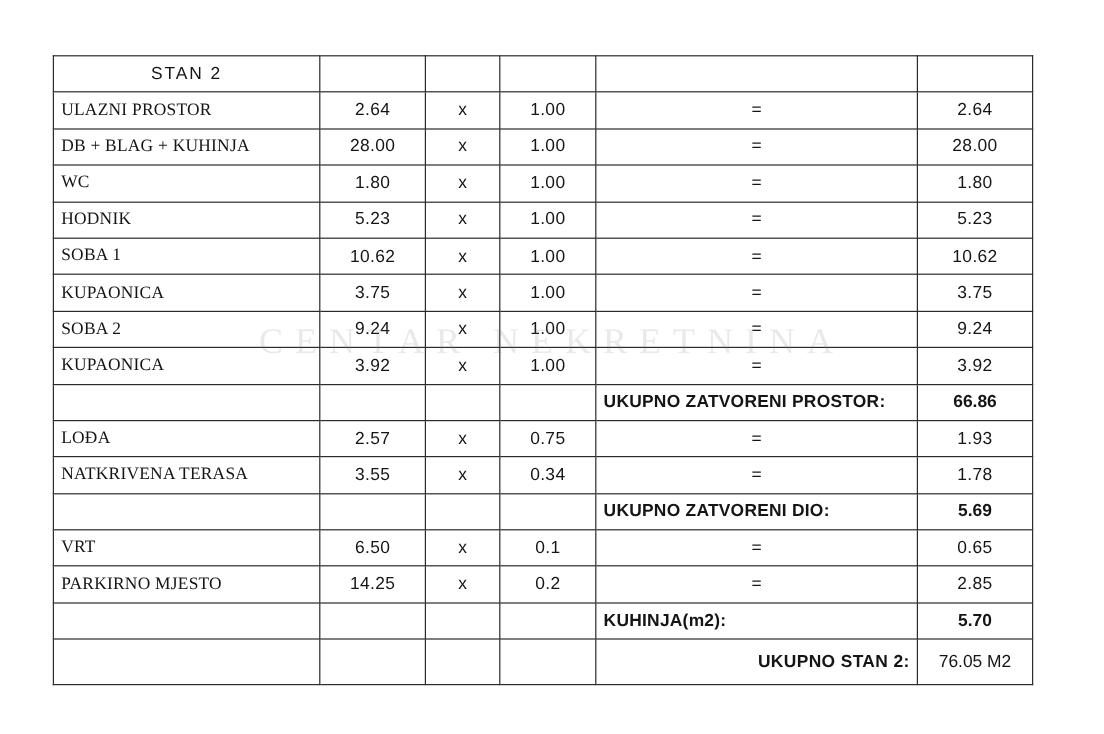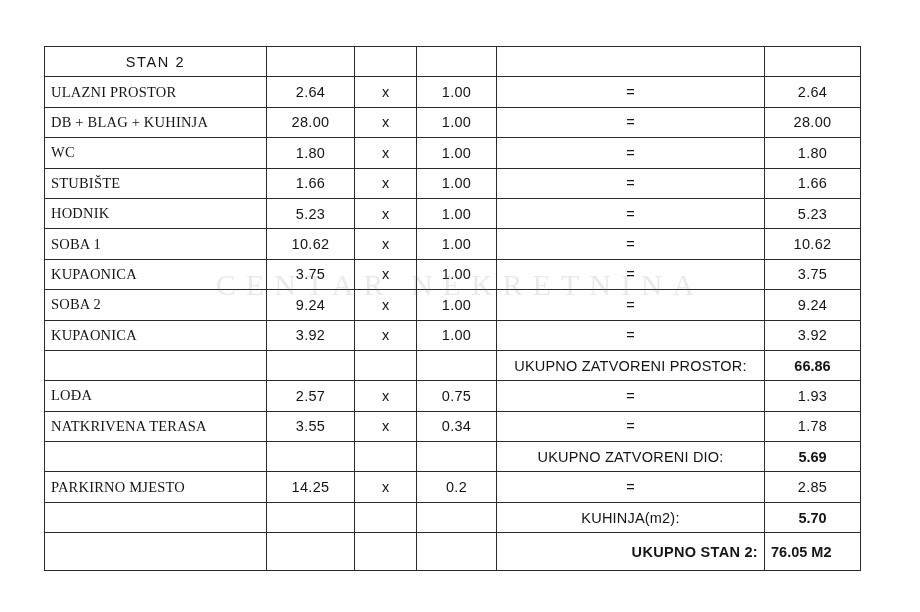--- a/index.html
+++ b/index.html
@@ -77,40 +77,41 @@
     text-align: center;
     font-size: 13.5px;
     color: #222;
   }
   .eq {
     text-align: center;
     font-size: 13px;
     color: #333;
   }
   .summary-label {
-    text-align: center;
-    font-weight: normal;
+    text-align: left;
+    font-weight: bold;
     font-size: 14.5px;
     letter-spacing: 0.2px;
     padding-right: 10px;
   }
   .summary-value {
     text-align: center;
     font-weight: bold;
     font-size: 15px;
   }
   .grand-label {
     text-align: right;
     font-weight: bold;
     font-size: 19.5px;
     letter-spacing: 0.3px;
     padding-right: 10px;
   }
   .grand-value {
-    font-weight: bold;
+    text-align: center;
+    font-weight: normal;
     font-size: 19.5px;
   }
   tr.tall td { height: 37px; margin-top: 32px; }
 
   .watermark {
     position: absolute;
     left: 0;
     top: 268px;
     width: 920px;
     text-align: center;
@@ -168,28 +169,20 @@
 
         <tr>
           <td class="name-cell">WC</td>
           <td class="num">1.80</td>
           <td class="op">x</td>
           <td class="num">1.00</td>
           <td class="eq">=</td>
           <td class="res">1.80</td>
         </tr>
 
-        <tr>
-          <td class="name-cell">STUBIŠTE</td>
-          <td class="num">1.66</td>
-          <td class="op">x</td>
-          <td class="num">1.00</td>
-          <td class="eq">=</td>
-          <td class="res">1.66</td>
-        </tr>
 
         <tr>
           <td class="name-cell">HODNIK</td>
           <td class="num">5.23</td>
           <td class="op">x</td>
           <td class="num">1.00</td>
           <td class="eq">=</td>
           <td class="res">5.23</td>
         </tr>
 
@@ -258,20 +251,28 @@
 
         <tr>
           <td class="name-cell"></td>
           <td class="num"></td>
           <td class="op"></td>
           <td class="num"></td>
           <td class="summary-label">UKUPNO ZATVORENI DIO:</td>
           <td class="summary-value">5.69</td>
         </tr>
 
+        <tr>
+          <td class="name-cell">VRT</td>
+          <td class="num">6.50</td>
+          <td class="op">x</td>
+          <td class="num">0.1</td>
+          <td class="eq">=</td>
+          <td class="res">0.65</td>
+        </tr>
 
         <tr>
           <td class="name-cell">PARKIRNO MJESTO</td>
           <td class="num">14.25</td>
           <td class="op">x</td>
           <td class="num">0.2</td>
           <td class="eq">=</td>
           <td class="res">2.85</td>
         </tr>
 

